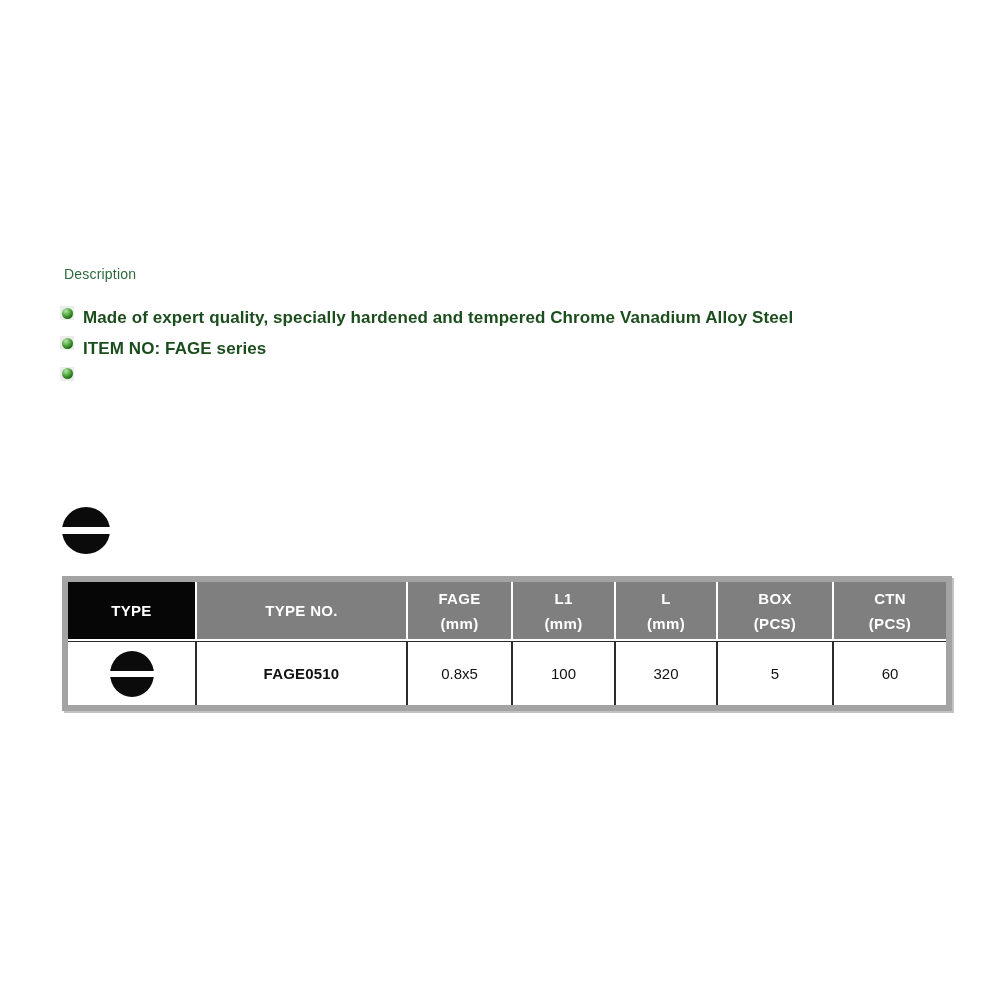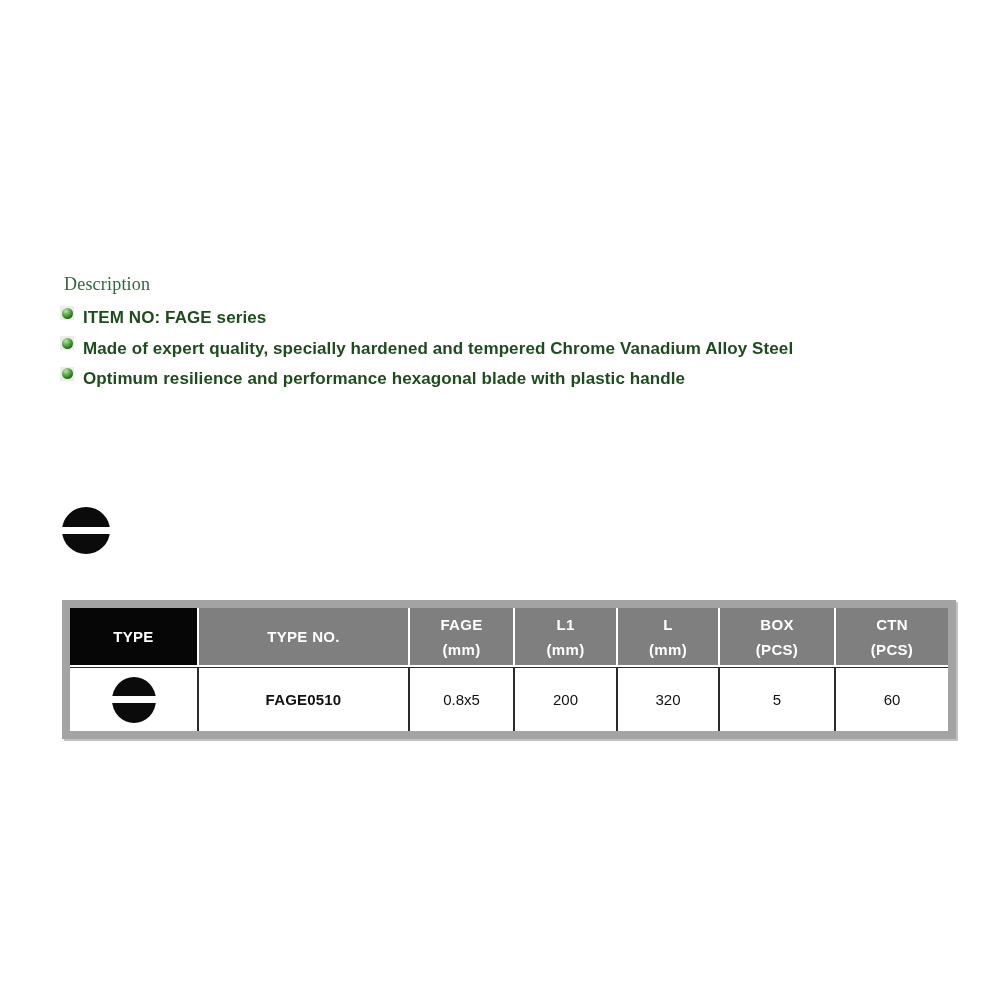--- a/index.html
+++ b/index.html
@@ -8,23 +8,23 @@
     background: #ffffff;
     font-family: "Liberation Sans", sans-serif;
     position: relative;
     overflow: hidden;
   }
 
   
   .desc-heading {
     position: absolute;
     left: 64px;
-    top: 274px;
-    font-family: Liberation Serif, serif;
-    font-size: 18px;
+    top: 266px;
+    font-family: Liberation Sans, sans-serif;
+    font-size: 14px;
     font-weight: 400;
     color: #2c6a3c;
     letter-spacing: 0.2px;
   }
 
   
   .bullet-list {
     position: absolute;
     left: 60px;
     top: 303px;
@@ -82,26 +82,26 @@
     background: linear-gradient(to bottom,
       #0b0b0b 0px, #0b0b0b 19.5px,
       #ffffff 19.5px, #ffffff 26.5px,
       #0b0b0b 26.5px, #0b0b0b 46px);
   }
 
   
   .spec-table {
     position: absolute;
     left: 62px;
-    top: 600px;
+    top: 576px;
     width: 878px;
     border-collapse: separate;
     border-spacing: 0;
     table-layout: fixed;
-    border: 8px solid #a3a3a3;
+    border: 6px solid #a3a3a3;
     box-shadow: 2px 2px 0 #c2c2c2;
     background: #c4b5fd;
   }
   .spec-table th {
     background: #7f7f7f;
     color: #ffffff;
     font-size: 15px;
     font-weight: 700;
     text-align: center;
     vertical-align: middle;
@@ -133,33 +133,32 @@
 </head>
 <body>
 
 <div class="desc-heading">Description</div>
 
 <ul class="bullet-list">
   <li>
     <span class="bullet-tile">
         <span class="bullet-ball"></span>
       </span>
+    <span class="bullet-text">Made of expert quality, specially hardened and tempered Chrome Vanadium Alloy Steel</span>
+  </li>
+  <li>
+    <span class="bullet-tile">
+        <span class="bullet-ball"></span>
+      </span>
     <span class="bullet-text">ITEM NO: FAGE series</span>
   </li>
   <li>
     <span class="bullet-tile">
         <span class="bullet-ball"></span>
       </span>
-    <span class="bullet-text">Made of expert quality, specially hardened and tempered Chrome Vanadium Alloy Steel</span>
-  </li>
-  <li>
-    <span class="bullet-tile">
-        <span class="bullet-ball"></span>
-      </span>
-    <span class="bullet-text">Optimum resilience and performance hexagonal blade with plastic handle</span>
   </li>
 </ul>
 
 <div class="tip-icon-standalone"></div>
 
 <table class="spec-table">
   <colgroup>
     <col style="width:127px">
     <col style="width:211px">
     <col style="width:105px">
@@ -200,19 +199,19 @@
       </th>
     </tr>
   </thead>
   <tbody>
     <tr>
       <td>
         <div class="tip-icon-cell"></div>
       </td>
       <td class="cell-item">FAGE0510</td>
       <td>0.8x5</td>
-      <td>200</td>
+      <td>100</td>
       <td>320</td>
       <td>5</td>
       <td>60</td>
     </tr>
   </tbody>
 </table>
 
 </body></html>

